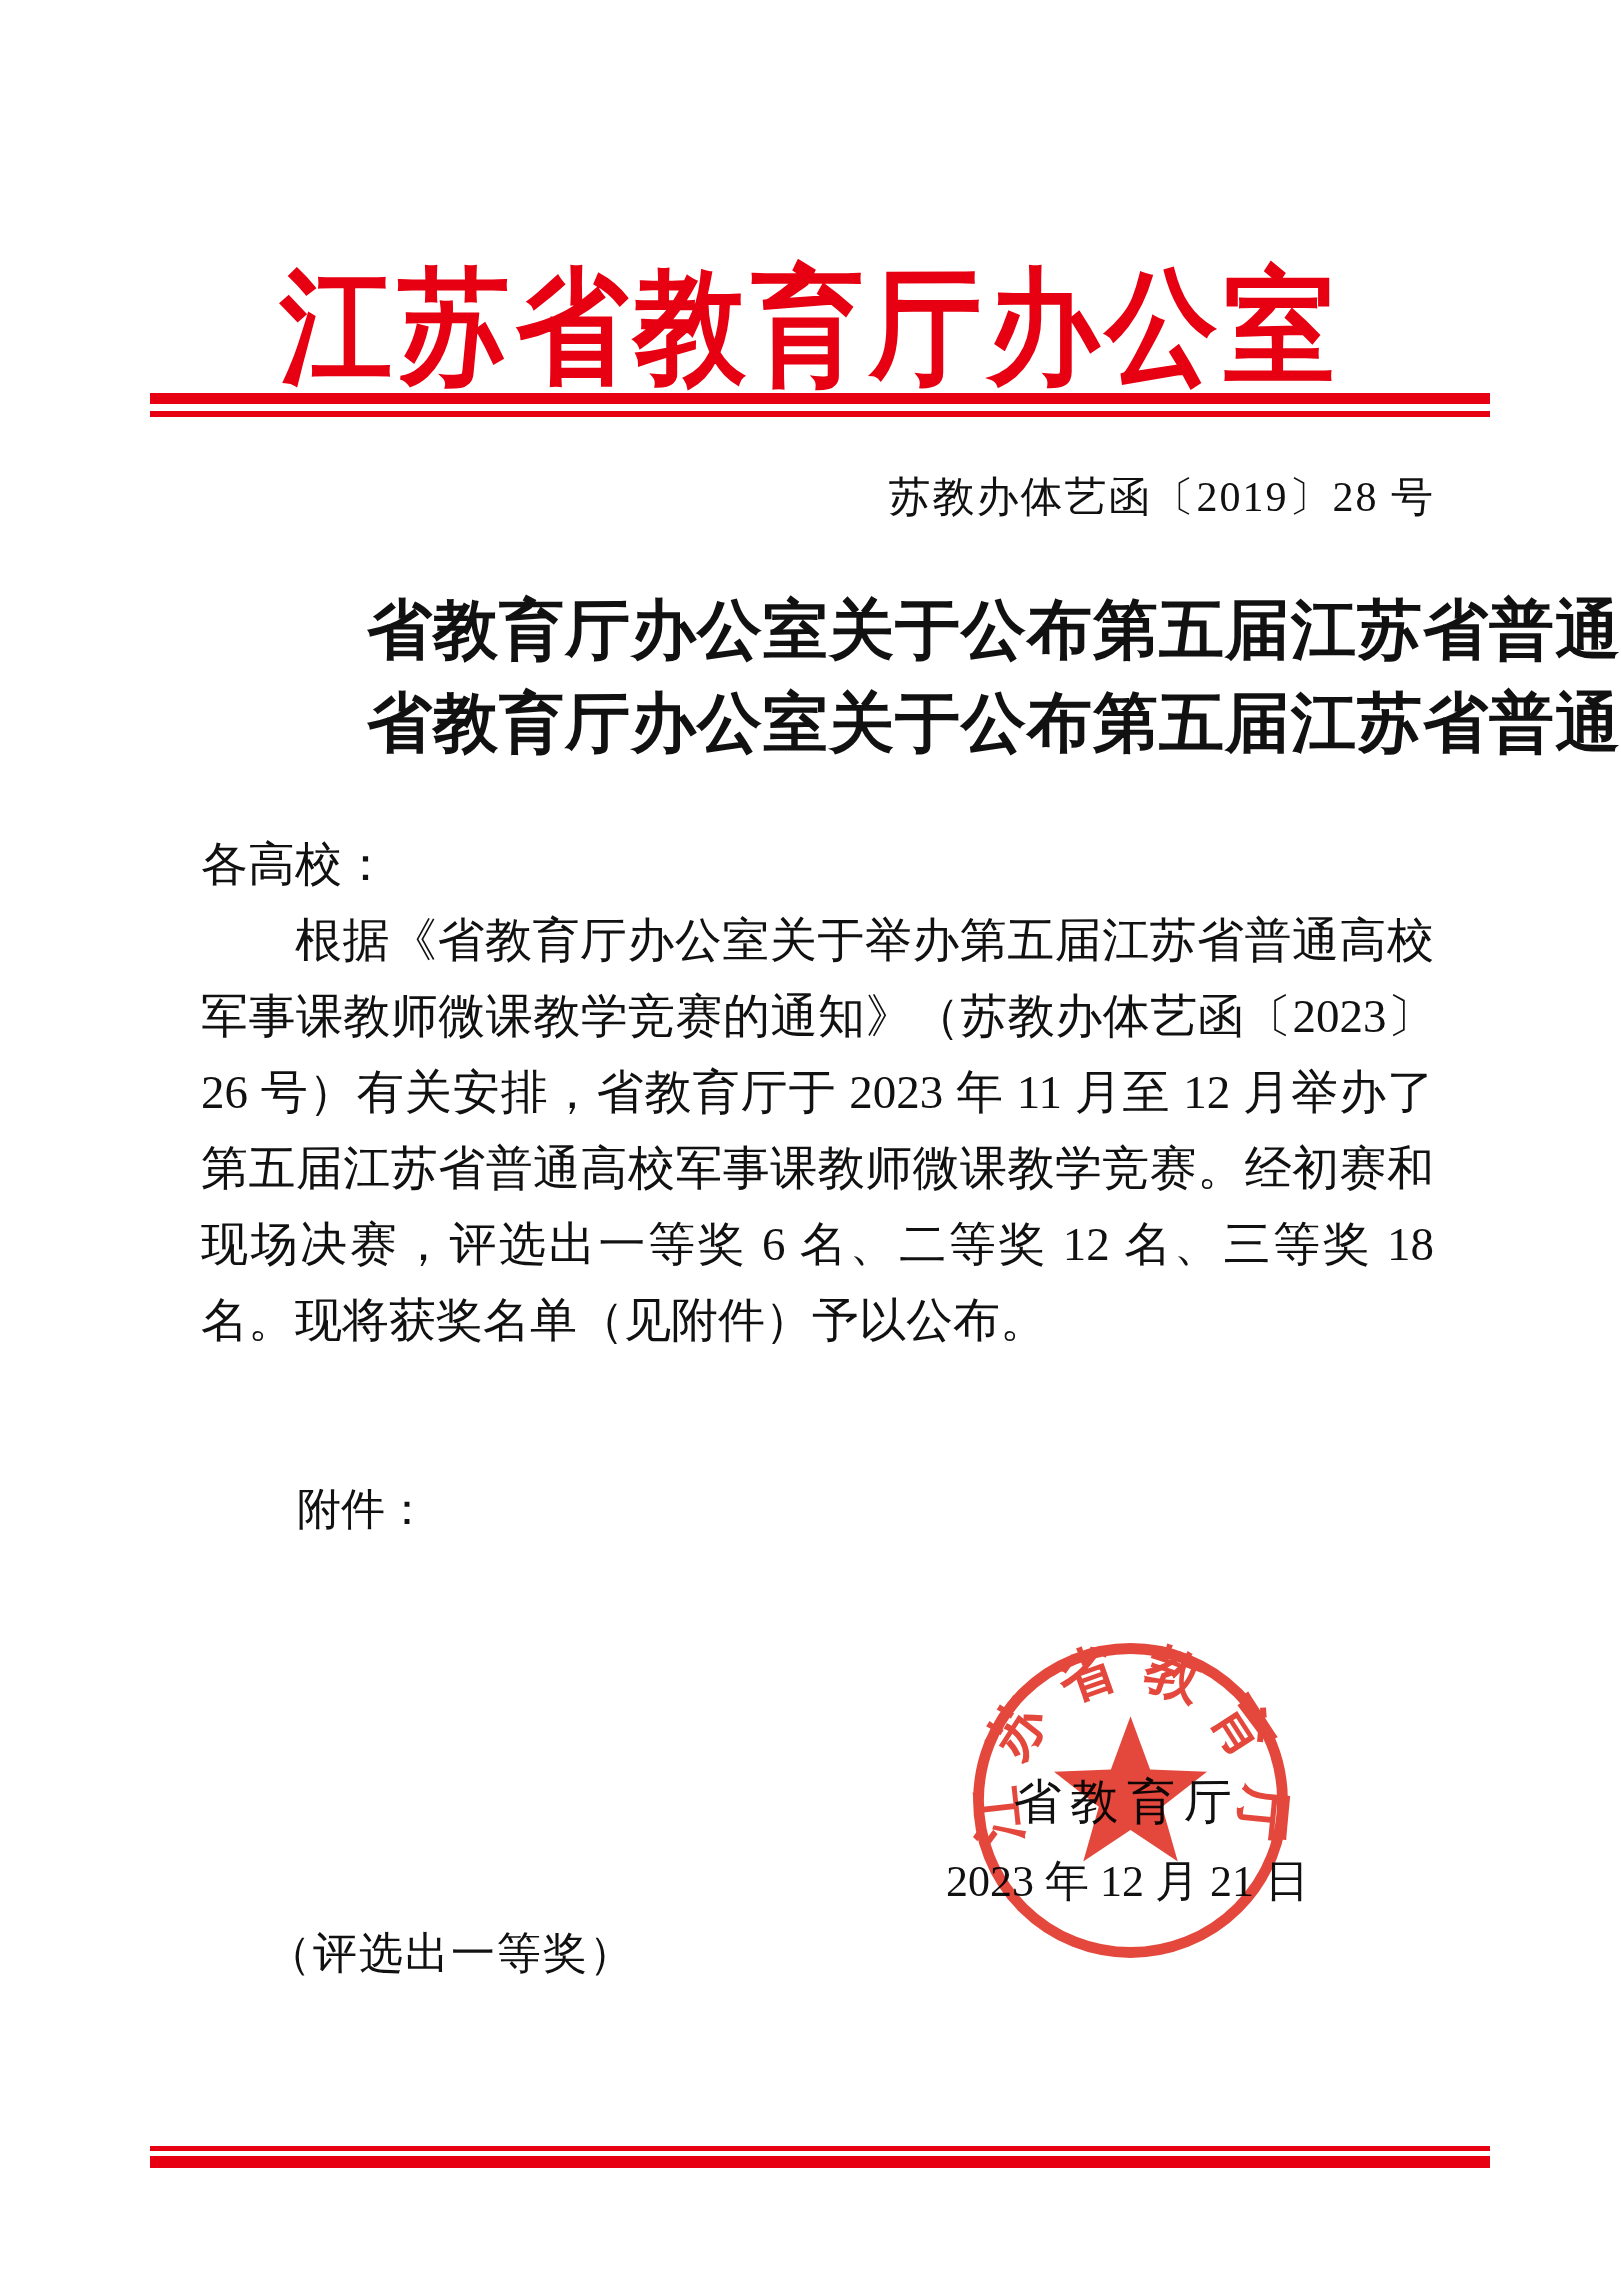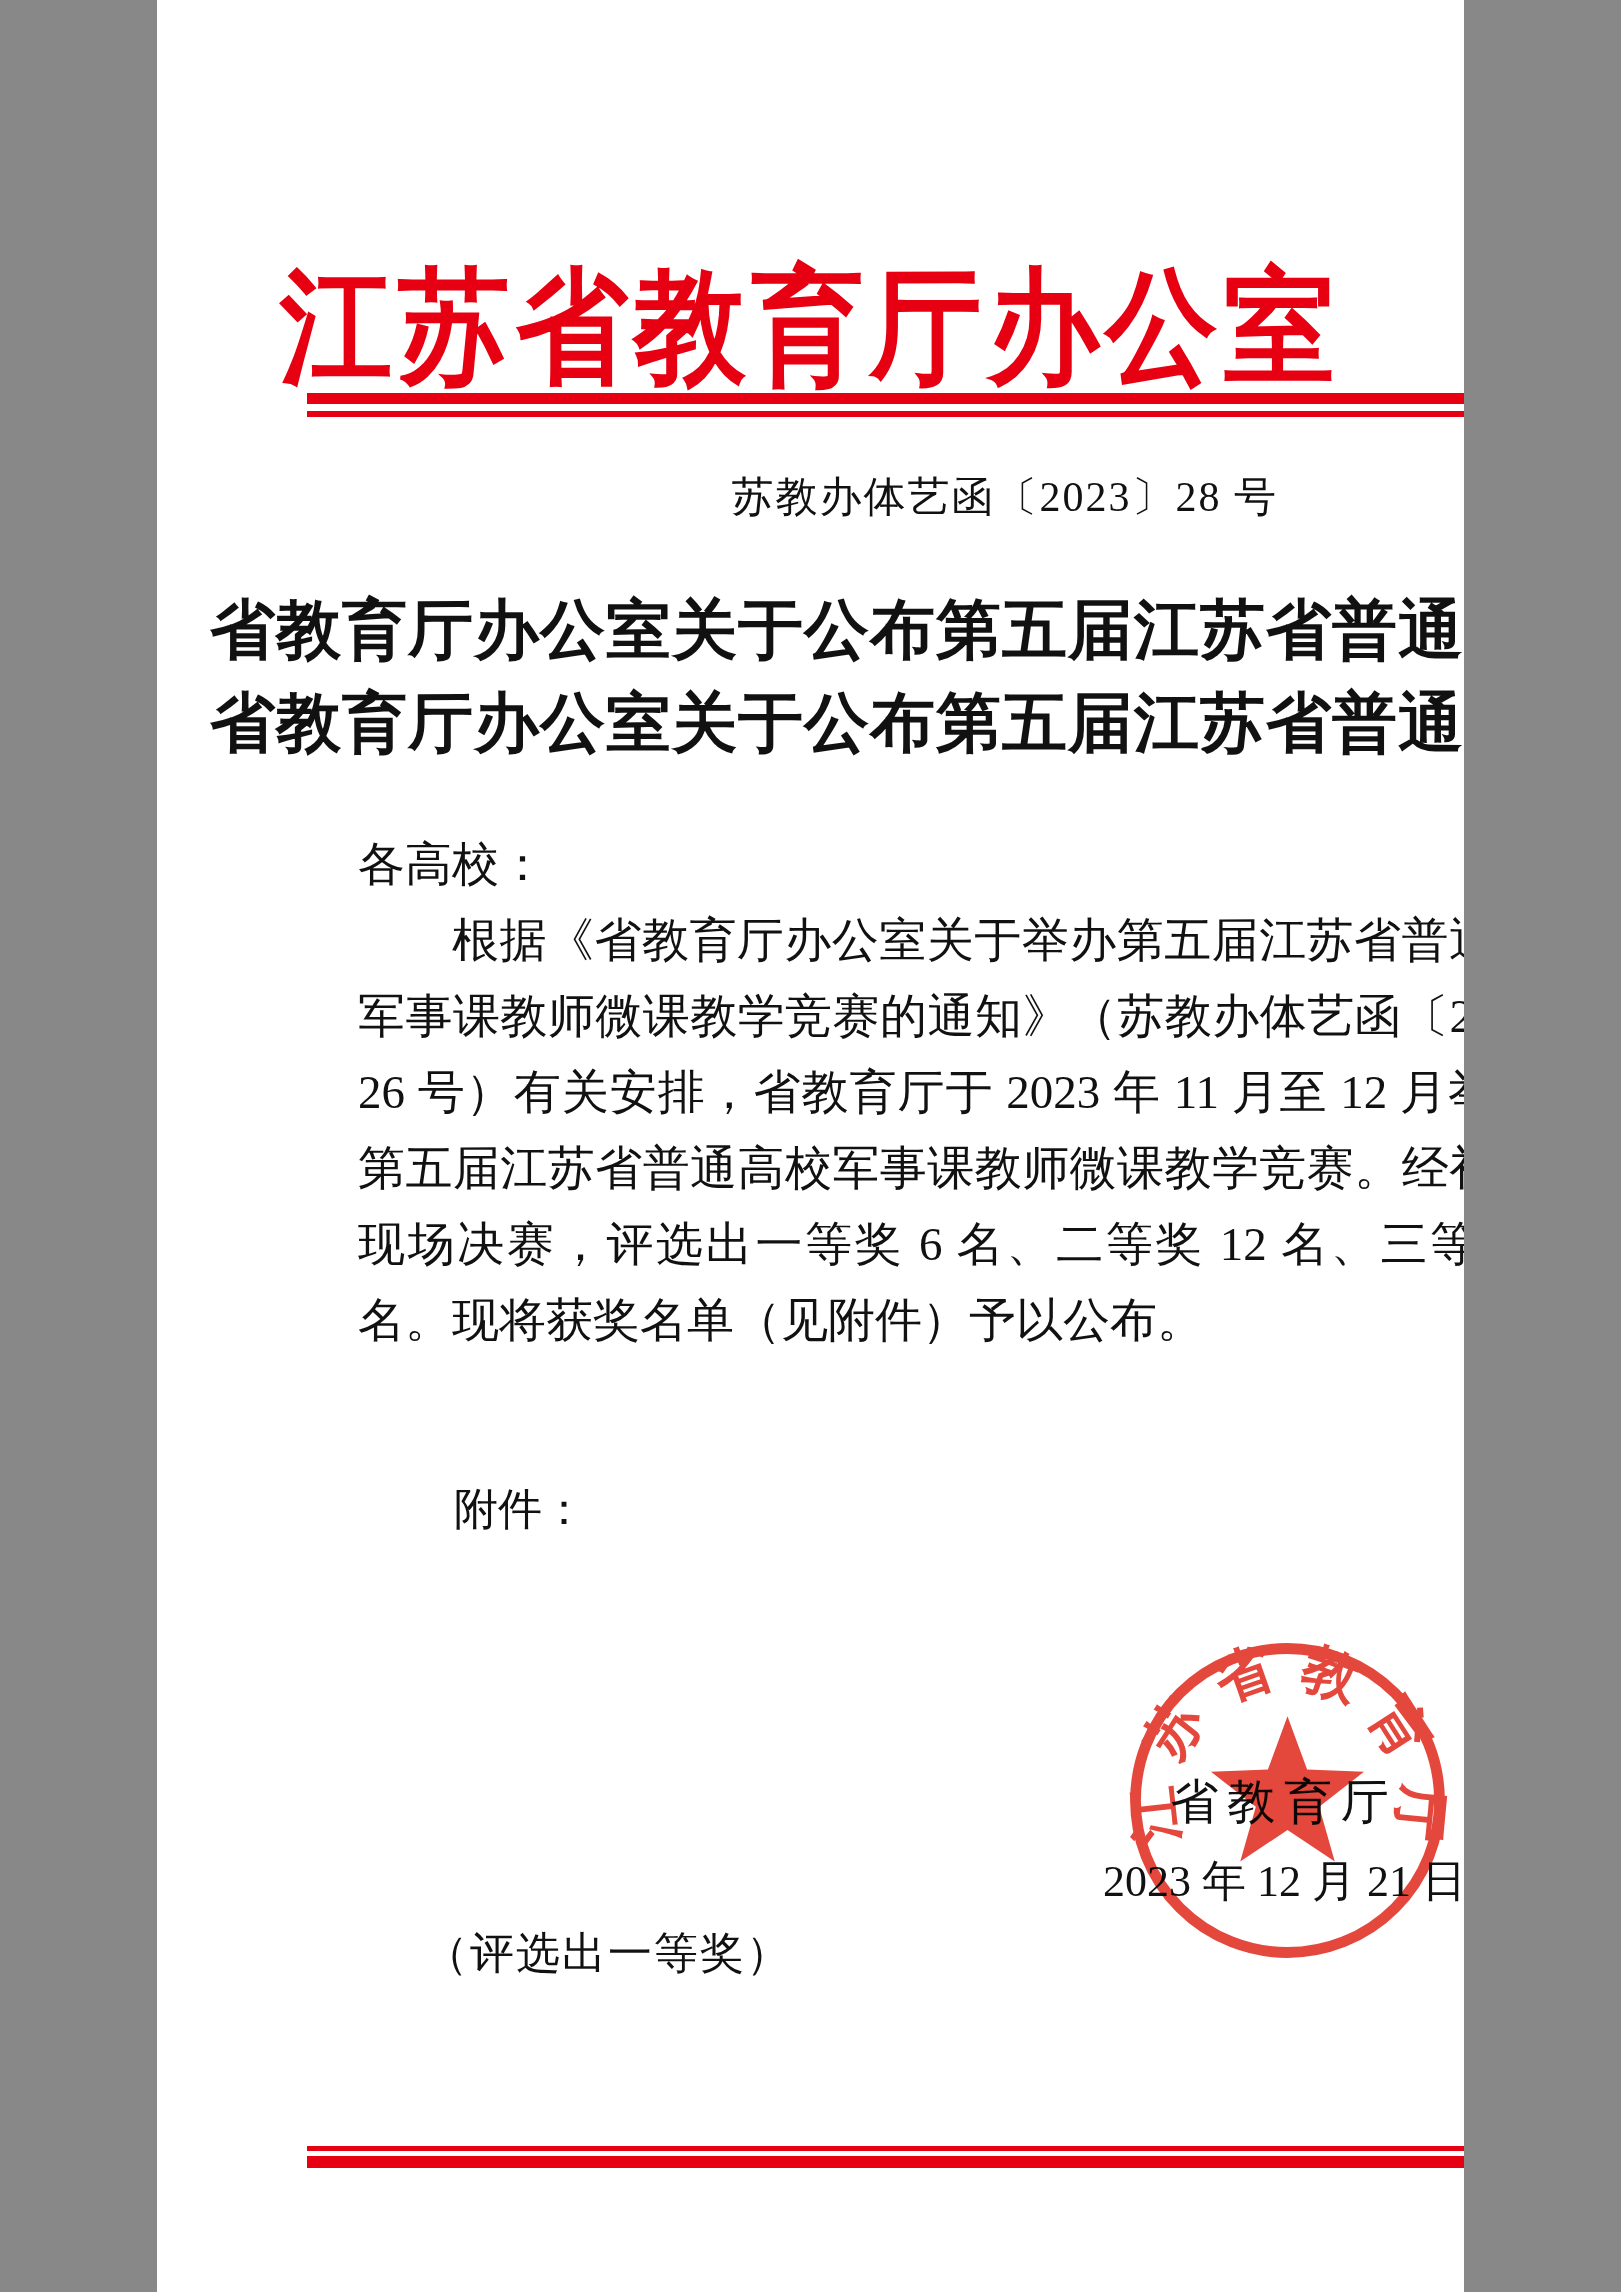--- a/index.html
+++ b/index.html
@@ -1,18 +1,18 @@
 <!DOCTYPE html>
 <html><head>
 <meta charset="utf-8">
 <style>
   html,body{margin:0;padding:0;background:#888;}
   .page{
     position:relative;
-    width:1307px;height:2293px;
+    width:1621px;height:2293px;
     background:#ffffff;
     margin:0 auto;
     overflow:hidden;
     font-family:"Liberation Serif","DejaVu Serif",serif;
     color:#111;
   }
   
   .agency-title{
     position:absolute;left:0;top:243px;width:100%;
     text-align:center;
@@ -91,21 +91,21 @@
 </head>
 <body>
 
 <div class="page">
 
   <div class="agency-title">江苏省教育厅办公室</div>
 
   <div class="rule rule-top-thick"></div>
   <div class="rule rule-top-thin"></div>
 
-  <div class="doc-number">苏教办体艺函〔2023〕28 号</div>
+  <div class="doc-number">苏教办体艺函〔2019〕28 号</div>
 
   <div class="doc-title">
     <div>省教育厅办公室关于公布第五届江苏省普通</div>
     <div>省教育厅办公室关于公布第五届江苏省普通</div>
   </div>
 
   <div class="body-block">
     <div class="salutation">各高校：</div>
     <div class="main-paragraph">根据《省教育厅办公室关于举办第五届江苏省普通高校军事课教师微课教学竞赛的通知》（苏教办体艺函〔2023〕26 号）有关安排，省教育厅于 2023 年 11 月至 12 月举办了第五届江苏省普通高校军事课教师微课教学竞赛。经初赛和现场决赛，评选出一等奖 6 名、二等奖 12 名、三等奖 18 名。现将获奖名单（见附件）予以公布。</div>
   </div>

